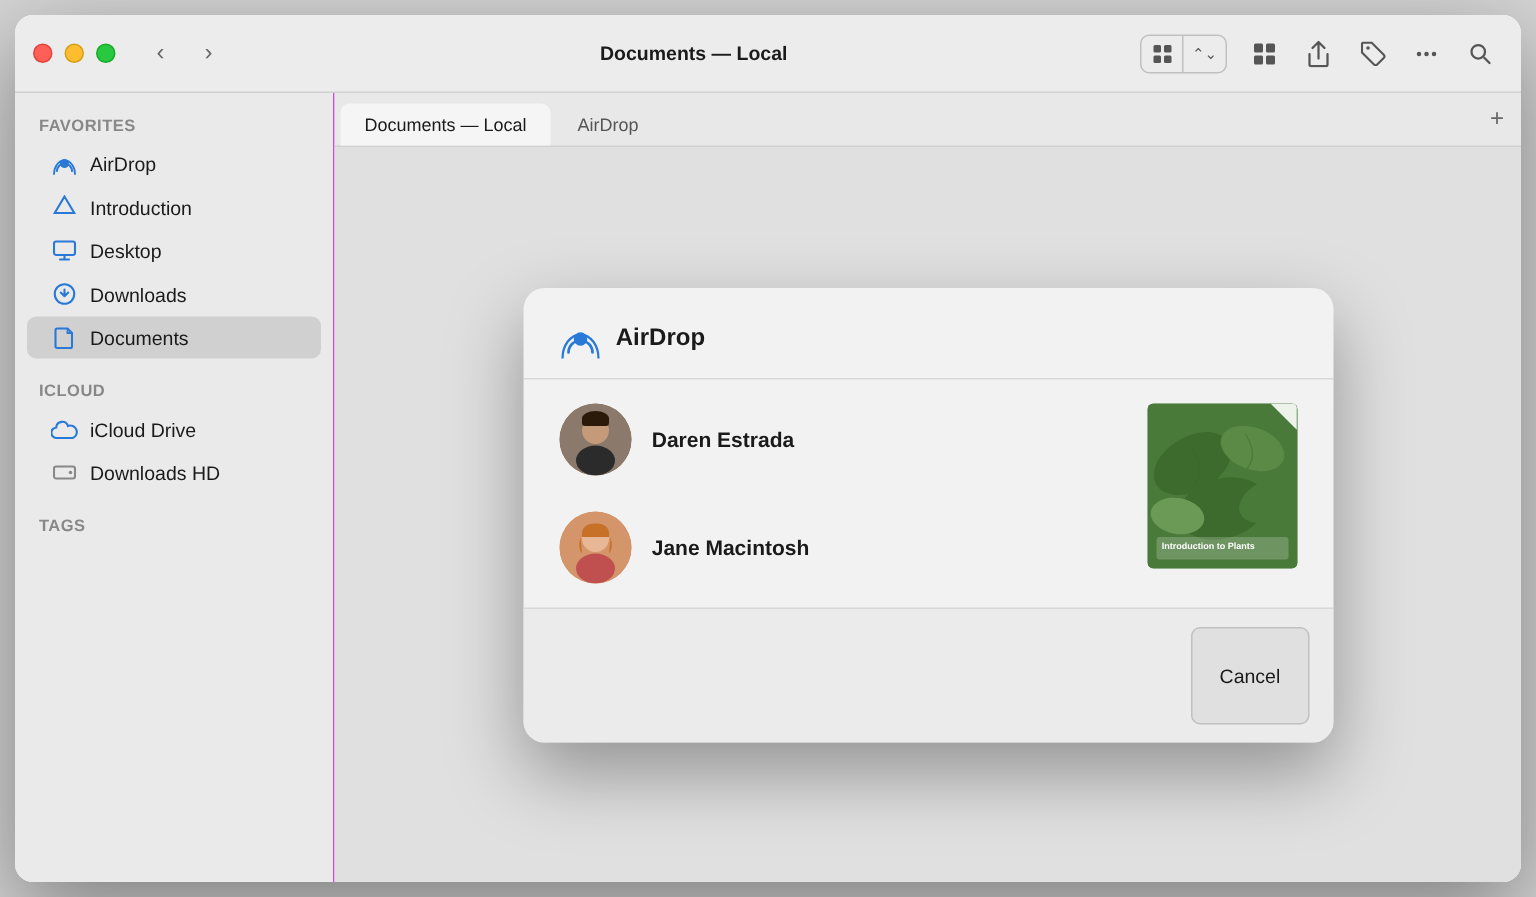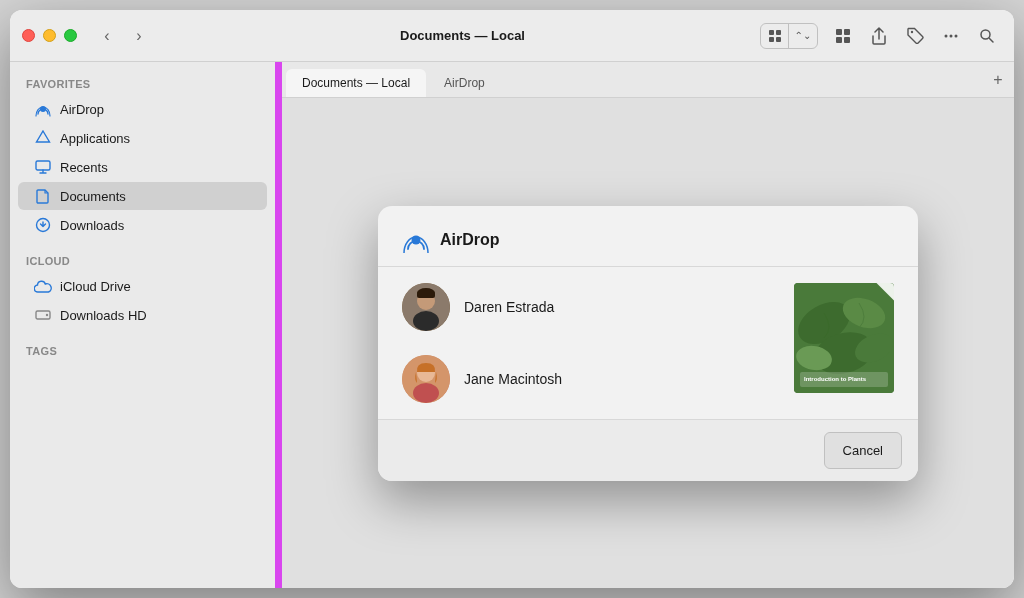--- a/index.html
+++ b/index.html
@@ -121,23 +121,23 @@
 
     
     .content-area {
       display: flex;
       flex: 1;
       overflow: hidden;
     }
 
     
     .sidebar {
-      width: 272px;
+      width: 213px;
       background: #eaeaea;
-      border-right: 7px solid #d946ef;
+      border-right: 1px solid #d946ef;
       overflow-y: auto;
       padding: 8px 0;
       flex-shrink: 0;
     }
 
     .sidebar-section-label {
       font-size: 11px;
       font-weight: 700;
       color: #888;
       padding: 8px 16px 4px;
@@ -305,21 +305,21 @@
     }
 
     
     .avatar-daren { background: linear-gradient(135deg, #8B7355, #6B5335); }
     .avatar-jane { background: linear-gradient(135deg, #D4956A, #C47558); }
     .avatar-ruben { background: linear-gradient(135deg, #9B6B5B, #7B4B3B); }
 
     .contact-name {
       font-size: 14px;
       color: #1a1a1a;
-      font-weight: 400;
+      font-weight: 700;
     }
 
     .file-preview-area {
       width: 140px;
       display: flex;
       align-items: center;
       justify-content: center;
       padding: 16px;
     }
 
@@ -348,21 +348,21 @@
 
     .modal-footer {
       padding: 12px 16px;
       display: flex;
       justify-content: flex-end;
       border-top: 1px solid #d8d8d8;
       background: #ebebeb;
     }
 
     .cancel-btn {
-      padding: 10px 18px;
+      padding: 24px 18px;
       background: #e0e0e0;
       border: 1px solid #c0c0c0;
       border-radius: 6px;
       font-size: 13px;
       color: #1a1a1a;
       cursor: pointer;
       font-family: inherit;
     }
 
     
@@ -453,51 +453,51 @@
         <span>AirDrop</span>
       </div>
 
 
       <div class="sidebar-item">
         <span class="sidebar-icon">
           <svg width="16" height="16" viewBox="0 0 16 16" fill="none">
             <path d="M8 1L14.5 12H1.5L8 1z" stroke="#2979d8" stroke-width="1.4" fill="none"></path>
           </svg>
         </span>
-        <span>Applications</span>
+        <span>Introduction</span>
       </div>
 
       <div class="sidebar-item">
         <span class="sidebar-icon">
           <svg width="16" height="16" viewBox="0 0 16 16" fill="none">
             <rect x="1" y="2" width="14" height="9" rx="1.5" stroke="#2979d8" stroke-width="1.4"></rect>
             <path d="M5 14h6M8 11v3" stroke="#2979d8" stroke-width="1.4" stroke-linecap="round"></path>
           </svg>
         </span>
-        <span>Recents</span>
+        <span>Desktop</span>
+      </div>
+
+      <div class="sidebar-item">
+        <span class="sidebar-icon">
+          <svg width="16" height="16" viewBox="0 0 16 16" fill="none">
+            <circle cx="8" cy="8" r="6.5" stroke="#2979d8" stroke-width="1.4"></circle>
+            <path d="M8 5v4.5M5.5 7l2.5 2.5L10.5 7" stroke="#2979d8" stroke-width="1.4" stroke-linecap="round" stroke-linejoin="round"></path>
+          </svg>
+        </span>
+        <span>Downloads</span>
       </div>
 
       <div class="sidebar-item active">
         <span class="sidebar-icon">
           <svg width="16" height="16" viewBox="0 0 16 16" fill="none">
             <path d="M3 2h7l3 3v9a1 1 0 01-1 1H3a1 1 0 01-1-1V3a1 1 0 011-1z" stroke="#2979d8" stroke-width="1.4" fill="none"></path>
             <path d="M10 2v3h3" stroke="#2979d8" stroke-width="1.2"></path>
           </svg>
         </span>
         <span>Documents</span>
-      </div>
-
-      <div class="sidebar-item">
-        <span class="sidebar-icon">
-          <svg width="16" height="16" viewBox="0 0 16 16" fill="none">
-            <circle cx="8" cy="8" r="6.5" stroke="#2979d8" stroke-width="1.4"></circle>
-            <path d="M8 5v4.5M5.5 7l2.5 2.5L10.5 7" stroke="#2979d8" stroke-width="1.4" stroke-linecap="round" stroke-linejoin="round"></path>
-          </svg>
-        </span>
-        <span>Downloads</span>
       </div>
 
       <div class="sidebar-section-label" style="margin-top:8px;">iCloud</div>
 
       <div class="sidebar-item">
         <span class="sidebar-icon">
           <svg width="18" height="14" viewBox="0 0 18 14" fill="none">
             <path d="M14.5 13H4a3.5 3.5 0 01-.5-7 4 4 0 017.8-1A3 3 0 0114.5 13z" stroke="#2979d8" stroke-width="1.4" fill="none"></path>
           </svg>
         </span>

